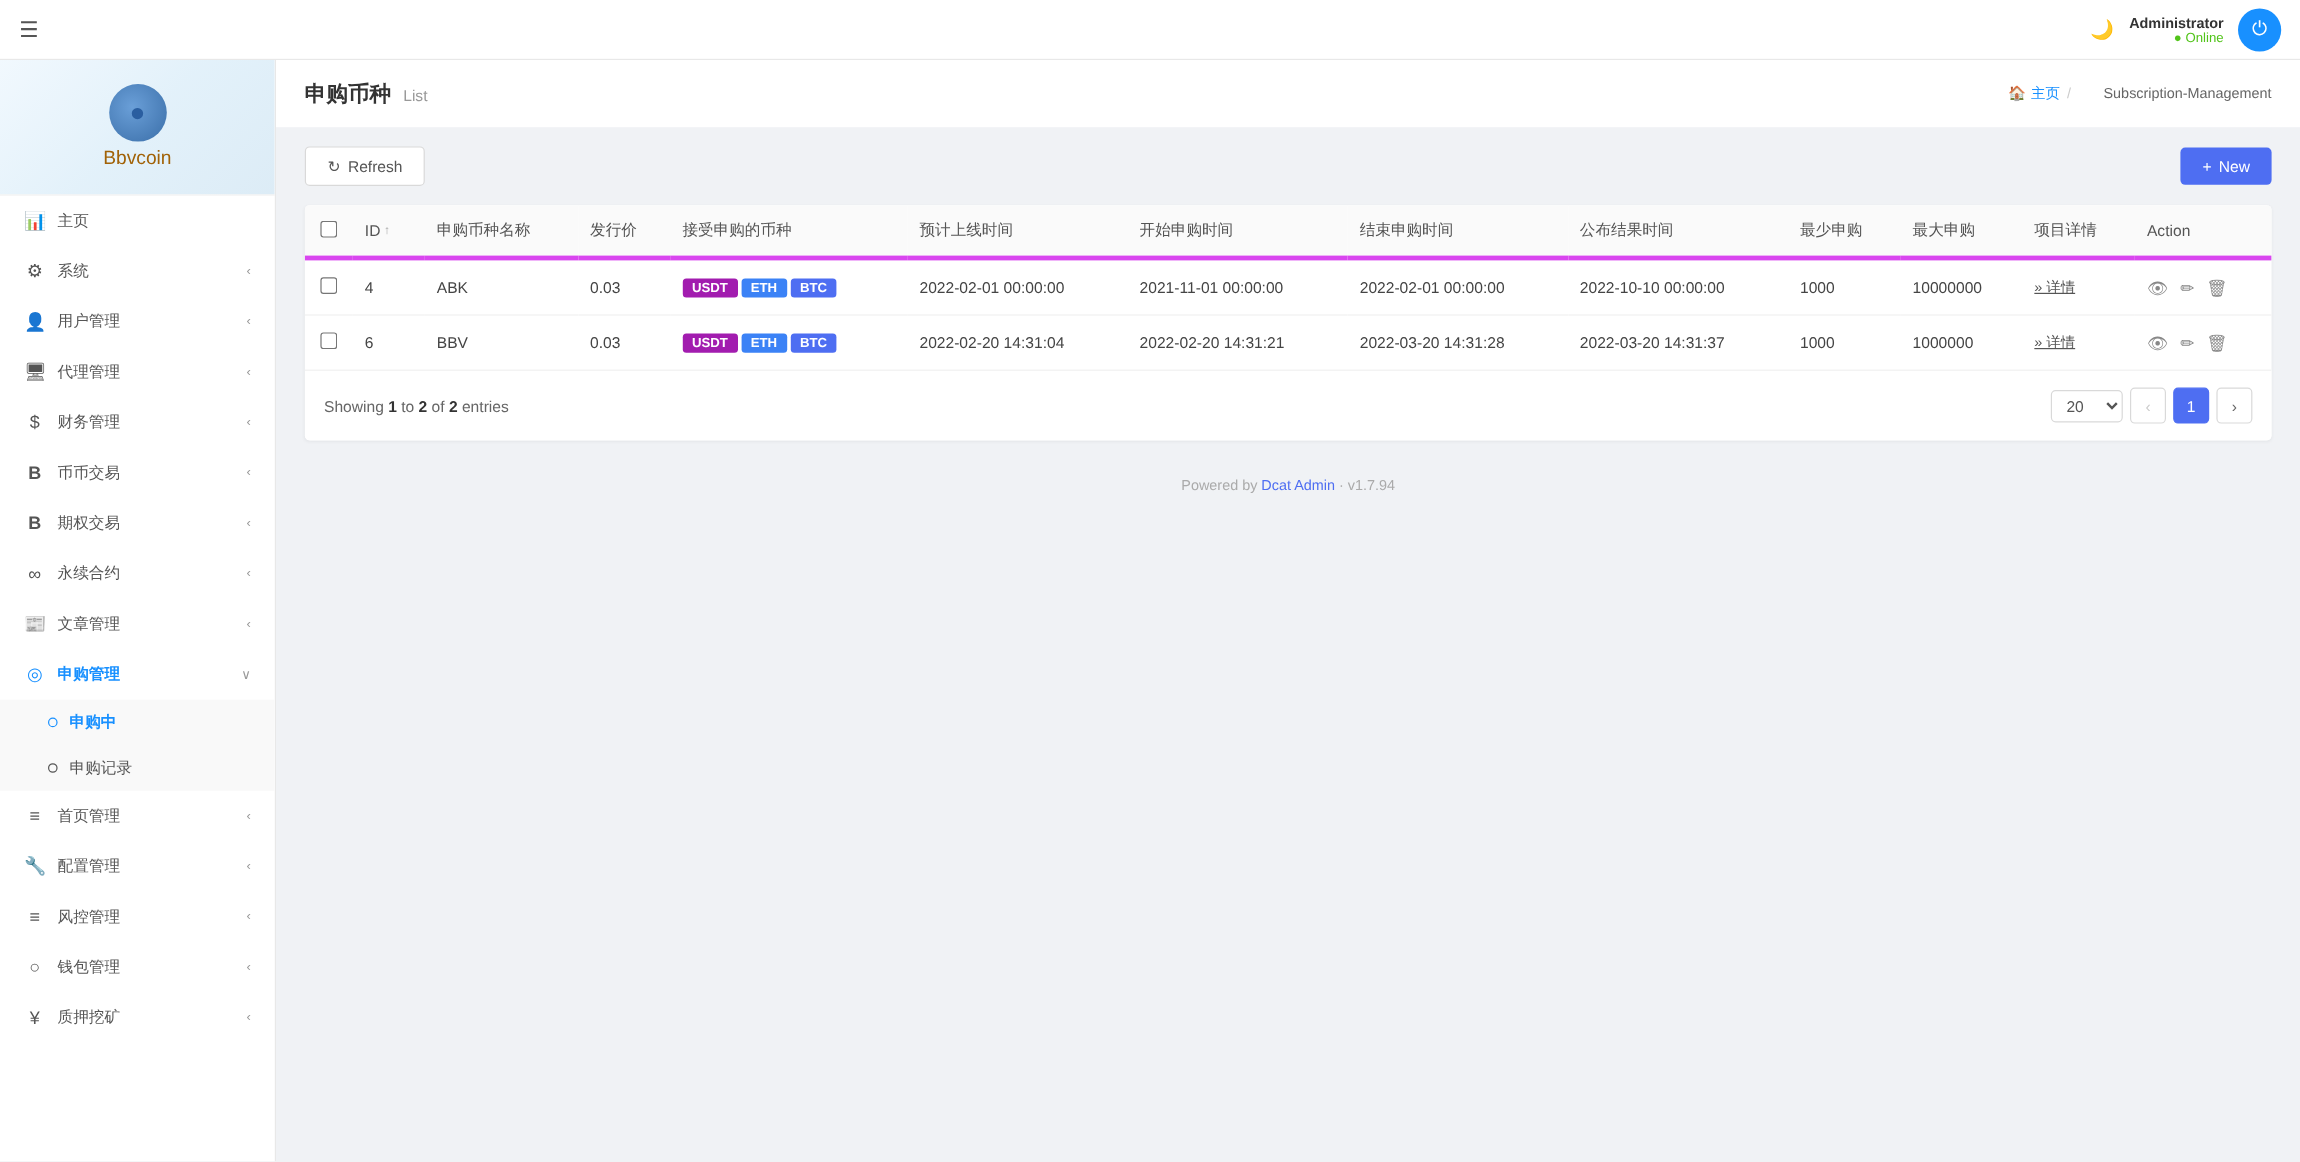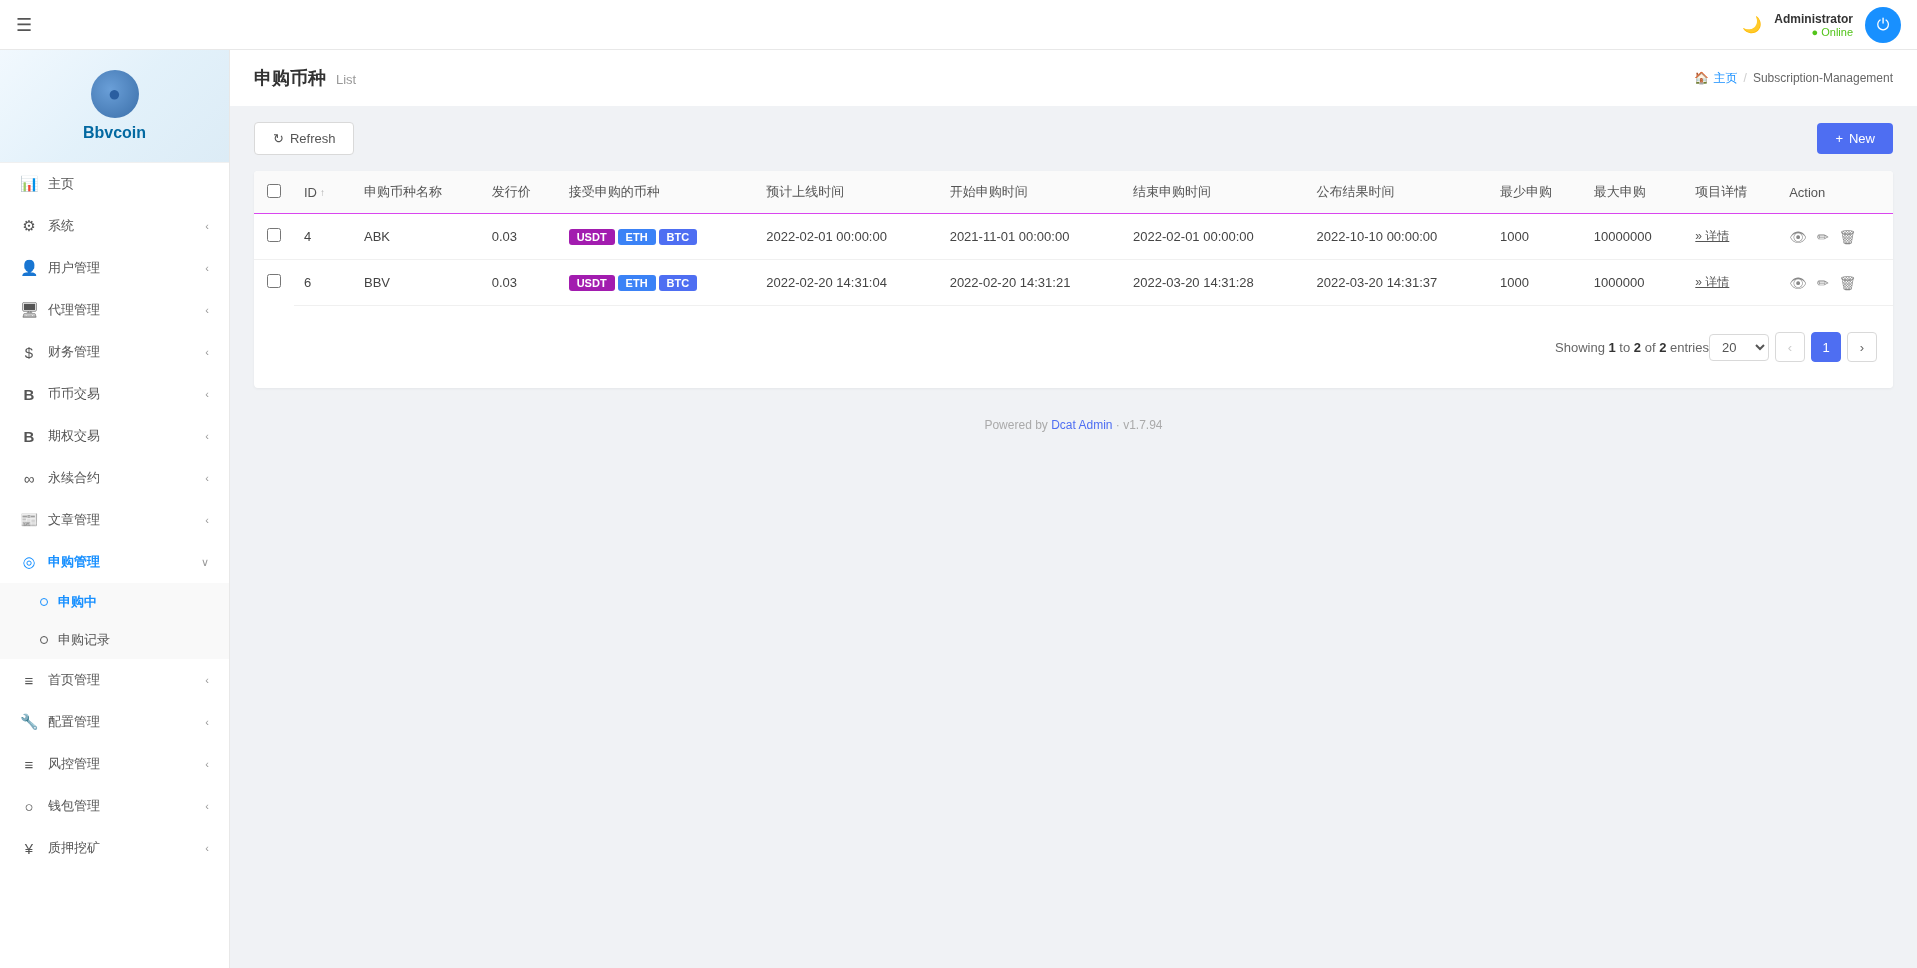--- a/index.html
+++ b/index.html
@@ -19,21 +19,21 @@
 
     
     .layout { display: flex; flex: 1; overflow: hidden; }
 
     
     .sidebar { width: 230px; background: #fff; border-right: 1px solid #e8e8e8; overflow-y: auto; flex-shrink: 0; }
     .sidebar-logo { padding: 20px; text-align: center; border-bottom: 1px solid #f0f0f0; position: relative; overflow: hidden; }
     .sidebar-logo-bg { position: absolute; top: 0; left: 0; width: 100%; height: 100%; background: linear-gradient(135deg, #e8f4fd 0%, #d0e8f7 50%, #c5dff0 100%); opacity: 0.6; }
     .logo-circle { width: 48px; height: 48px; background: radial-gradient(circle at 40% 40%, #6a9fd8, #3a6ea8); border-radius: 50%; margin: 0 auto 6px; position: relative; z-index: 1; display: flex; align-items: center; justify-content: center; }
     .logo-circle::after { content: '●'; color: #2a5ea0; font-size: 22px; }
-    .logo-text { font-size: 16px; font-weight: 700; color: #0369a1; position: relative; z-index: 1; }
+    .logo-text { font-size: 16px; font-weight: 400; color: #a16207; position: relative; z-index: 1; }
 
     .nav-item { display: flex; align-items: center; justify-content: space-between; padding: 12px 20px; cursor: pointer; color: #555; transition: background 0.2s; }
     .nav-item-left { display: flex; align-items: center; gap: 10px; }
     .nav-icon { font-size: 15px; width: 18px; text-align: center; }
     .nav-label { font-size: 13px; }
     .nav-arrow { font-size: 11px; color: #999; }
     .nav-item.active { color: #1890ff; }
     .nav-item.active .nav-label { color: #1890ff; font-weight: 600; }
 
     .nav-sub { background: #f9f9f9; }
@@ -45,55 +45,55 @@
     .main-content { flex: 1; overflow-y: auto; padding: 0; background: #f0f2f5; }
 
     
     .page-header { background: #fff; padding: 16px 24px; display: flex; align-items: center; justify-content: space-between; margin-bottom: 0; }
     .page-title-area { display: flex; align-items: baseline; gap: 10px; }
     .page-title { font-size: 18px; font-weight: 600; color: #333; }
     .page-subtitle { font-size: 13px; color: #999; }
     .breadcrumb { display: flex; align-items: center; gap: 6px; font-size: 12px; color: #666; }
     .breadcrumb-home { color: #1890ff; cursor: pointer; display: flex; align-items: center; gap: 4px; }
     .breadcrumb-sep { color: #ccc; }
-    .breadcrumb-current { color: #666; }
+    .breadcrumb-current { color: #666; margin-left: 21px; }
 
     
     .content-area { padding: 16px 24px; }
 
     
     .toolbar { display: flex; align-items: center; justify-content: space-between; margin-bottom: 16px; }
     .toolbar-left { display: flex; gap: 8px; }
     .btn-refresh { display: flex; align-items: center; gap: 6px; padding: 8px 18px; background: #fff; border: 1px solid #d9d9d9; border-radius: 4px; cursor: pointer; color: #555; font-size: 13px; }
     .btn-new { display: flex; align-items: center; gap: 6px; padding: 8px 18px; background: #4e6ef2; border: none; border-radius: 4px; cursor: pointer; color: #fff; font-size: 13px; }
 
     
     .table-container { background: #fff; border-radius: 4px; overflow: hidden; box-shadow: 0 1px 3px rgba(0,0,0,0.05); }
     table { width: 100%; border-collapse: collapse; }
-    thead tr { background: #fafafa; border-bottom: 1px solid #d946ef; }
+    thead tr { background: #fafafa; border-bottom: 4px solid #d946ef; }
     th { padding: 12px 10px; text-align: left; font-weight: 500; color: #555; font-size: 13px; white-space: nowrap; }
     td { padding: 14px 10px; border-bottom: 1px solid #f0f0f0; color: #444; font-size: 13px; vertical-align: middle; }
     tr:last-child td { border-bottom: none; }
     .th-id { width: 60px; }
     .checkbox-cell { width: 40px; text-align: center; }
     input[type="checkbox"] { cursor: pointer; width: 14px; height: 14px; }
 
     
     .tag { display: inline-flex; align-items: center; padding: 2px 8px; border-radius: 3px; font-size: 11px; font-weight: 600; margin-right: 3px; }
     .tag-usdt { background: #a21caf; color: #fff; }
     .tag-eth { background: #3b82f6; color: #fff; }
     .tag-btc { background: #4e6ef2; color: #fff; }
 
     
     .action-cell { display: flex; align-items: center; gap: 10px; }
     .action-icon { cursor: pointer; color: #888; font-size: 14px; }
     .detail-link { color: #555; font-size: 12px; cursor: pointer; display: flex; align-items: center; gap: 2px; text-decoration: underline; }
 
     
-    .table-footer { display: flex; align-items: center; justify-content: flex-end; padding: 26px 16px; background: #fff; border-top: 1px solid #f0f0f0; margin-left: 40px; }
+    .table-footer { display: flex; align-items: center; justify-content: space-between; padding: 14px 16px; background: #fff; border-top: 1px solid #f0f0f0; }
     .showing-text { color: #666; font-size: 13px; }
     .showing-text b { color: #333; font-weight: 600; }
     .pagination { display: flex; align-items: center; gap: 6px; }
     .page-size-select { padding: 4px 8px; border: 1px solid #d9d9d9; border-radius: 4px; font-size: 13px; color: #555; cursor: pointer; background: #fff; }
     .page-btn { width: 30px; height: 30px; display: flex; align-items: center; justify-content: center; border: 1px solid #d9d9d9; border-radius: 4px; cursor: pointer; background: #fff; color: #666; font-size: 13px; }
     .page-btn.active { background: #4e6ef2; color: #fff; border-color: #4e6ef2; }
     .page-btn.disabled { color: #ccc; cursor: default; }
 
     
     .page-footer { text-align: center; padding: 14px; color: #aaa; font-size: 12px; background: #f0f2f5; }

